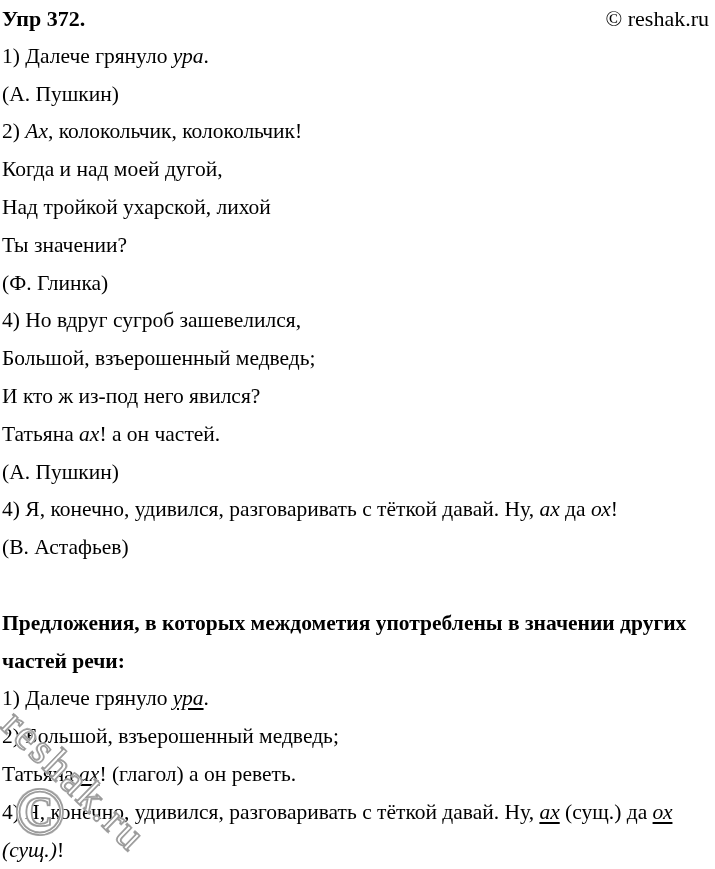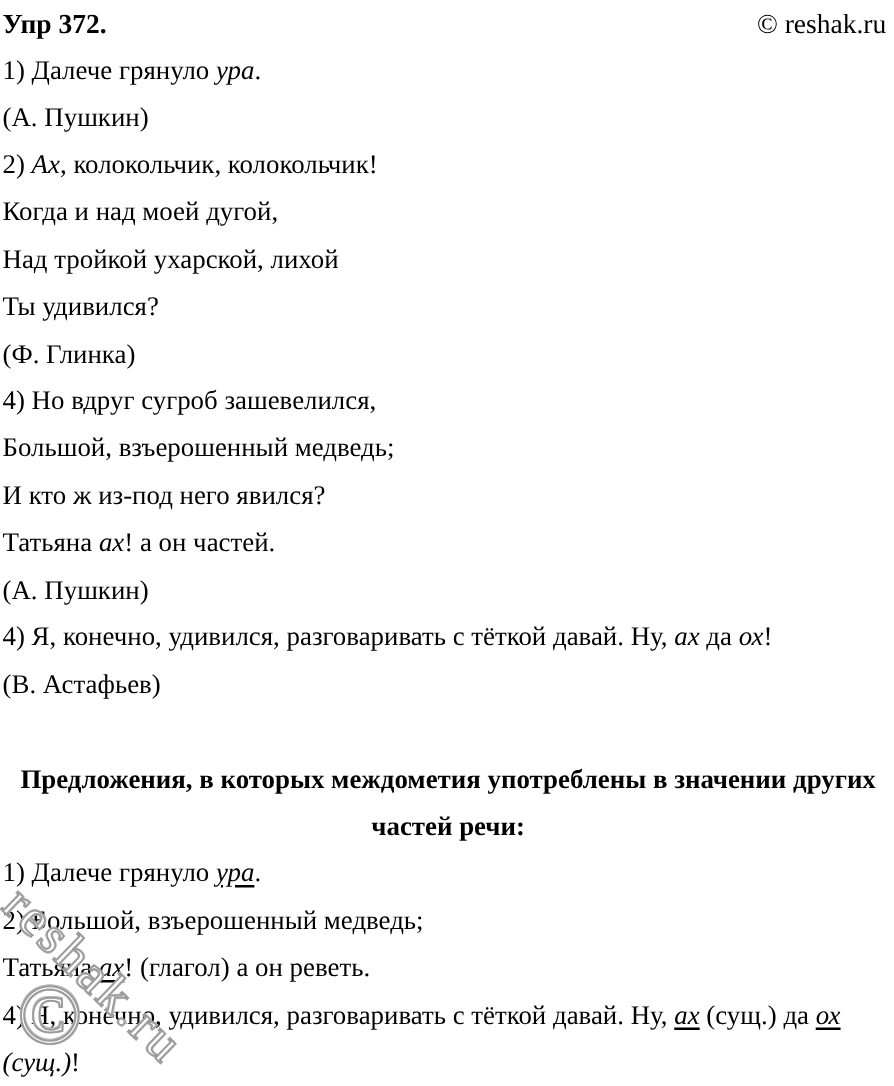--- a/index.html
+++ b/index.html
@@ -24,21 +24,21 @@
   .exercise-title { font-weight: bold; font-size: 22px; }
   .site-credit    { font-size: 22px; }
 
   .content { }
   .line {
     line-height: 37.8px;
     font-size: 21.5px;
     padding-left: 2px;
     white-space: nowrap;
   }
-  .line.bold { font-weight: bold; text-align: center; }
+  .line.bold { font-weight: bold; }
   .line.spacer { height: 37.8px; }
   .it { font-style: italic; }
   .ul { text-decoration: underline; text-underline-offset: 3px; }
 
   
   .watermark { position: absolute; left: 0; top: 0; width: 100%; height: 100%; pointer-events: none; }
   .wm-text {
     position: absolute;
     left: 26px;
     top: 700px;
@@ -73,21 +73,21 @@
     <span class="exercise-title">Упр 372.</span>
     <span class="site-credit">© reshak.ru</span>
   </div>
 
   <div class="content" id="content">
       <div class="line"><span>1) Далече грянуло </span><span class="it">ура</span><span>.</span></div>
       <div class="line"><span>(А. Пушкин)</span></div>
       <div class="line"><span>2) </span><span class="it">Ах</span><span>, колокольчик, колокольчик!</span></div>
       <div class="line"><span>Когда и над моей дугой,</span></div>
       <div class="line"><span>Над тройкой ухарской, лихой</span></div>
-      <div class="line"><span>Ты удивился?</span></div>
+      <div class="line"><span>Ты значении?</span></div>
       <div class="line"><span>(Ф. Глинка)</span></div>
       <div class="line"><span>4) Но вдруг сугроб зашевелился,</span></div>
       <div class="line"><span>Большой, взъерошенный медведь;</span></div>
       <div class="line"><span>И кто ж из-под него явился?</span></div>
       <div class="line"><span>Татьяна </span><span class="it">ах</span><span>! а он частей.</span></div>
       <div class="line"><span>(А. Пушкин)</span></div>
       <div class="line"><span>4) Я, конечно, удивился, разговаривать с тёткой давай. Ну, </span><span class="it">ах</span><span> да </span><span class="it">ох</span><span>!</span></div>
       <div class="line"><span>(В. Астафьев)</span></div>
       <div class="line spacer"></div>
       <div class="line bold"><span>Предложения, в которых междометия употреблены в значении других</span></div>

